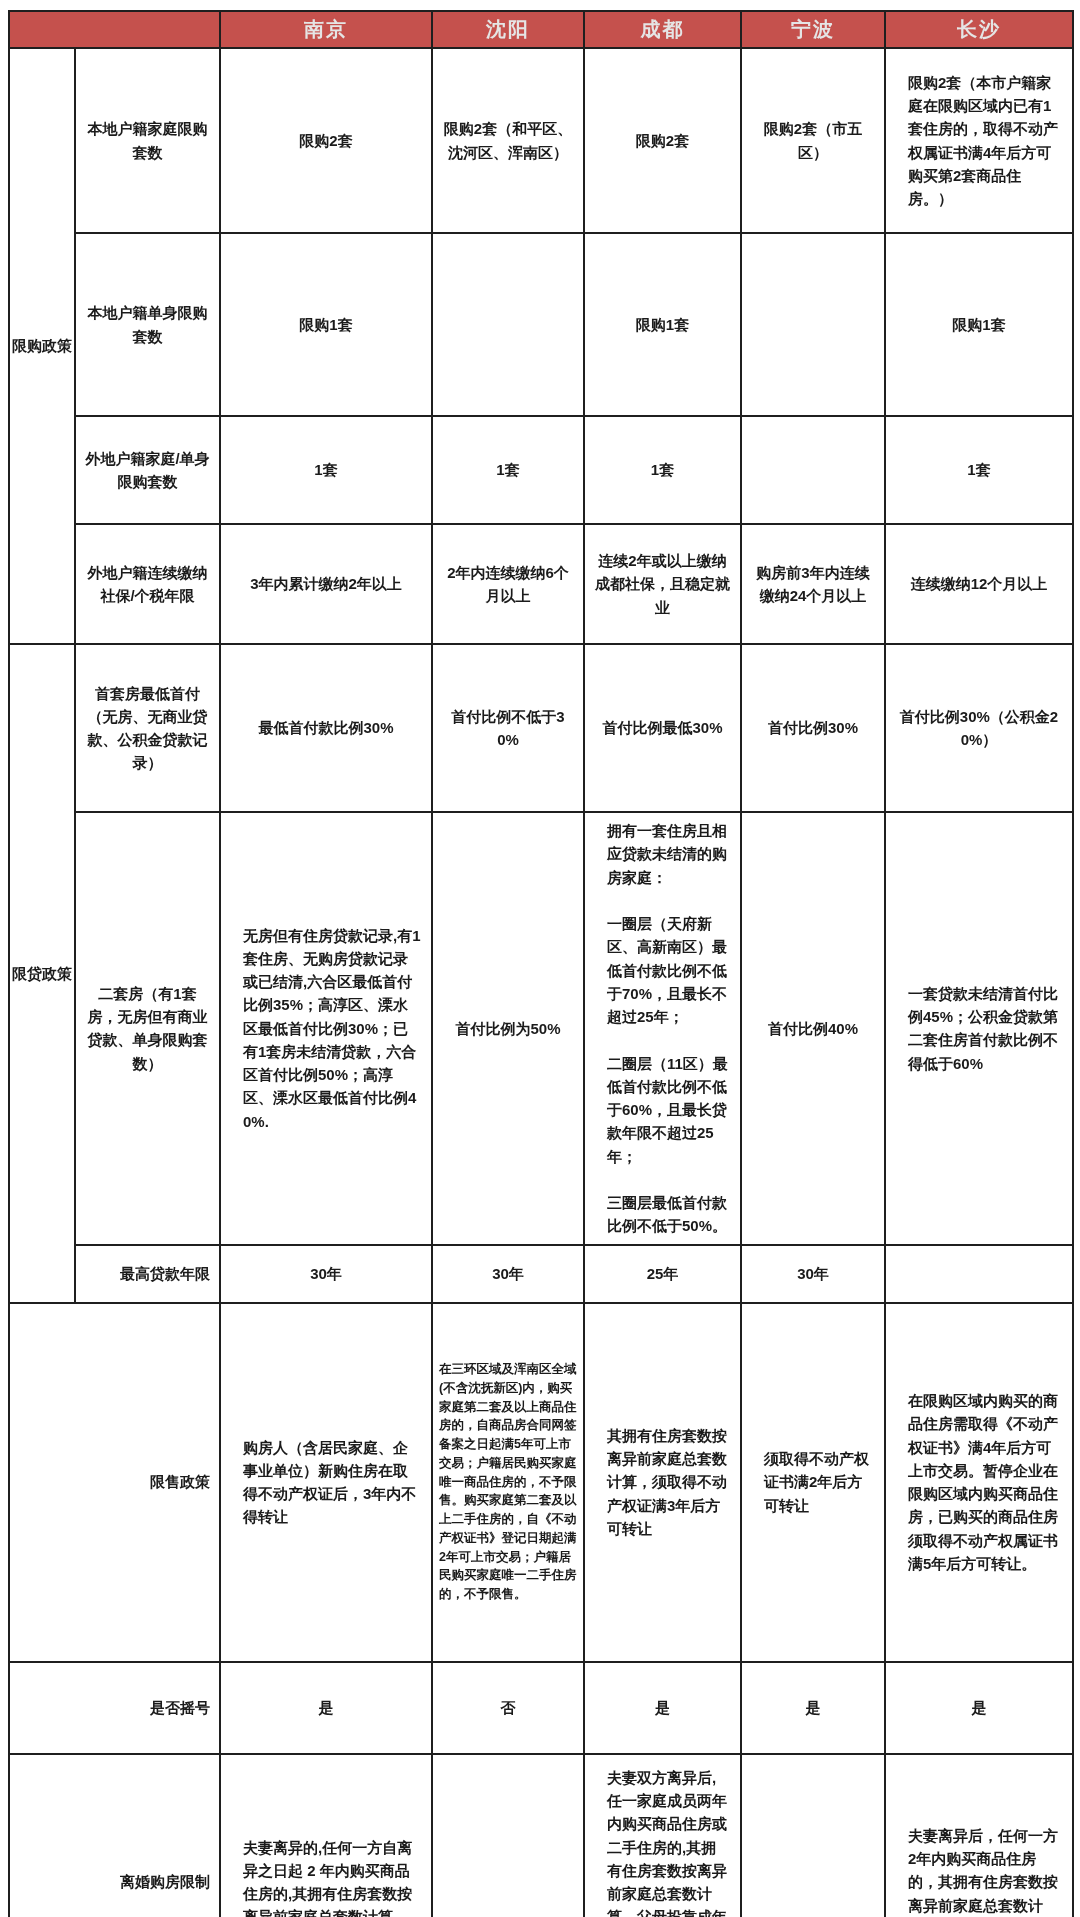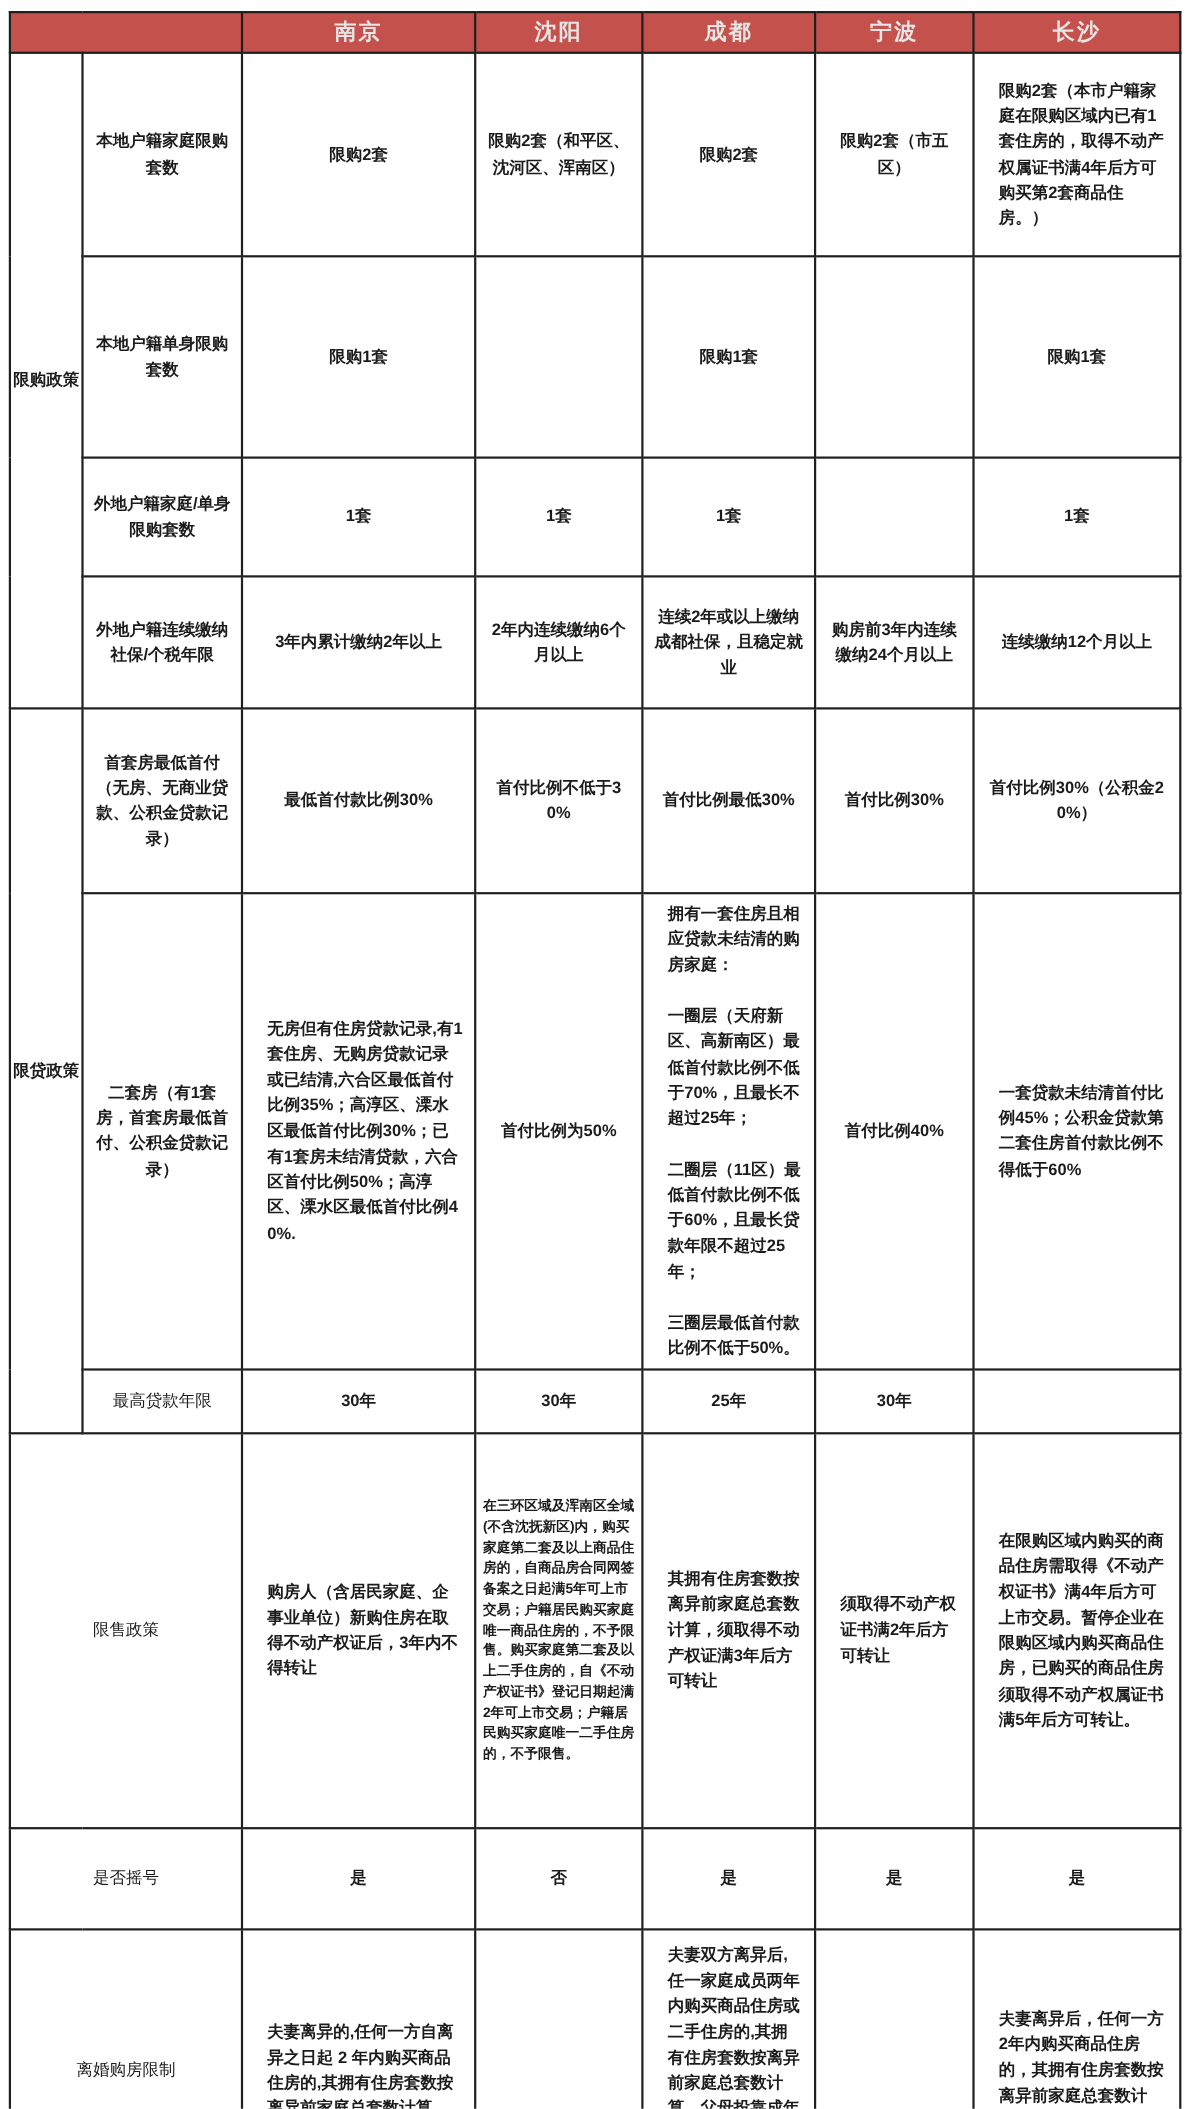--- a/index.html
+++ b/index.html
@@ -3,21 +3,21 @@
 <meta charset="utf-8">
 <style>
   html,body{margin:0;padding:0;background:#ffffff;}
   body{width:1080px;height:1917px;font-family:"Liberation Sans","DejaVu Sans",sans-serif;color:#1b1b1b;}
   .wrap{padding:10px 8px 0 8px;}
   table{border-collapse:collapse;table-layout:fixed;width:1064px;}
   td{border:2px solid #1f1f1f;font-size:15px;line-height:1.55;text-align:center;vertical-align:middle;padding:6px 9px;font-weight:600;word-break:break-all;box-sizing:border-box;}
   tr.head td{background:#c5514d;color:#e5e5e5;font-size:20px;font-weight:700;padding:2px;letter-spacing:2px;}
   td.cat{font-weight:700;padding:2px;font-size:15px;}
   td.sub{text-align:center;font-weight:700;}
-  td.subc{text-align:center;font-weight:400;margin-left:18px;}
+  td.subc{text-align:right;font-weight:700;margin-left:18px;}
   td.left{text-align:left;padding-left:22px;}
   td.small{font-size:12.5px;line-height:1.5;padding:5px 6px;}
   td.pre{white-space:pre-line;margin-left:48px;}
 </style>
 </head>
 <body>
 
 <div class="wrap">
 <table>
   <colgroup>
@@ -81,21 +81,21 @@
     <td class="cat" rowspan="3">限贷政策</td>
     <td class="sub">首套房最低首付（无房、无商业贷款、公积金贷款记录）</td>
     <td>最低首付款比例30%</td>
     <td>首付比例不低于30%</td>
     <td>首付比例最低30%</td>
     <td>首付比例30%</td>
     <td>首付比例30%（公积金20%）</td>
   </tr>
 
   <tr style="height:360px">
-    <td class="sub">二套房（有1套房，首套房最低首付、公积金贷款记录）</td>
+    <td class="sub">二套房（有1套房，无房但有商业贷款、单身限购套数）</td>
     <td class="left">无房但有住房贷款记录,有1套住房、无购房贷款记录或已结清,六合区最低首付比例35%；高淳区、溧水区最低首付比例30%；已有1套房未结清贷款，六合区首付比例50%；高淳区、溧水区最低首付比例40%.</td>
     <td>首付比例为50%</td>
     <td class="left pre">拥有一套住房且相应贷款未结清的购房家庭：
 
 一圈层（天府新区、高新南区）最低首付款比例不低于70%，且最长不超过25年；
 
 二圈层（11区）最低首付款比例不低于60%，且最长贷款年限不超过25年；
 
 三圈层最低首付款比例不低于50%。</td>
     <td>首付比例40%</td>

